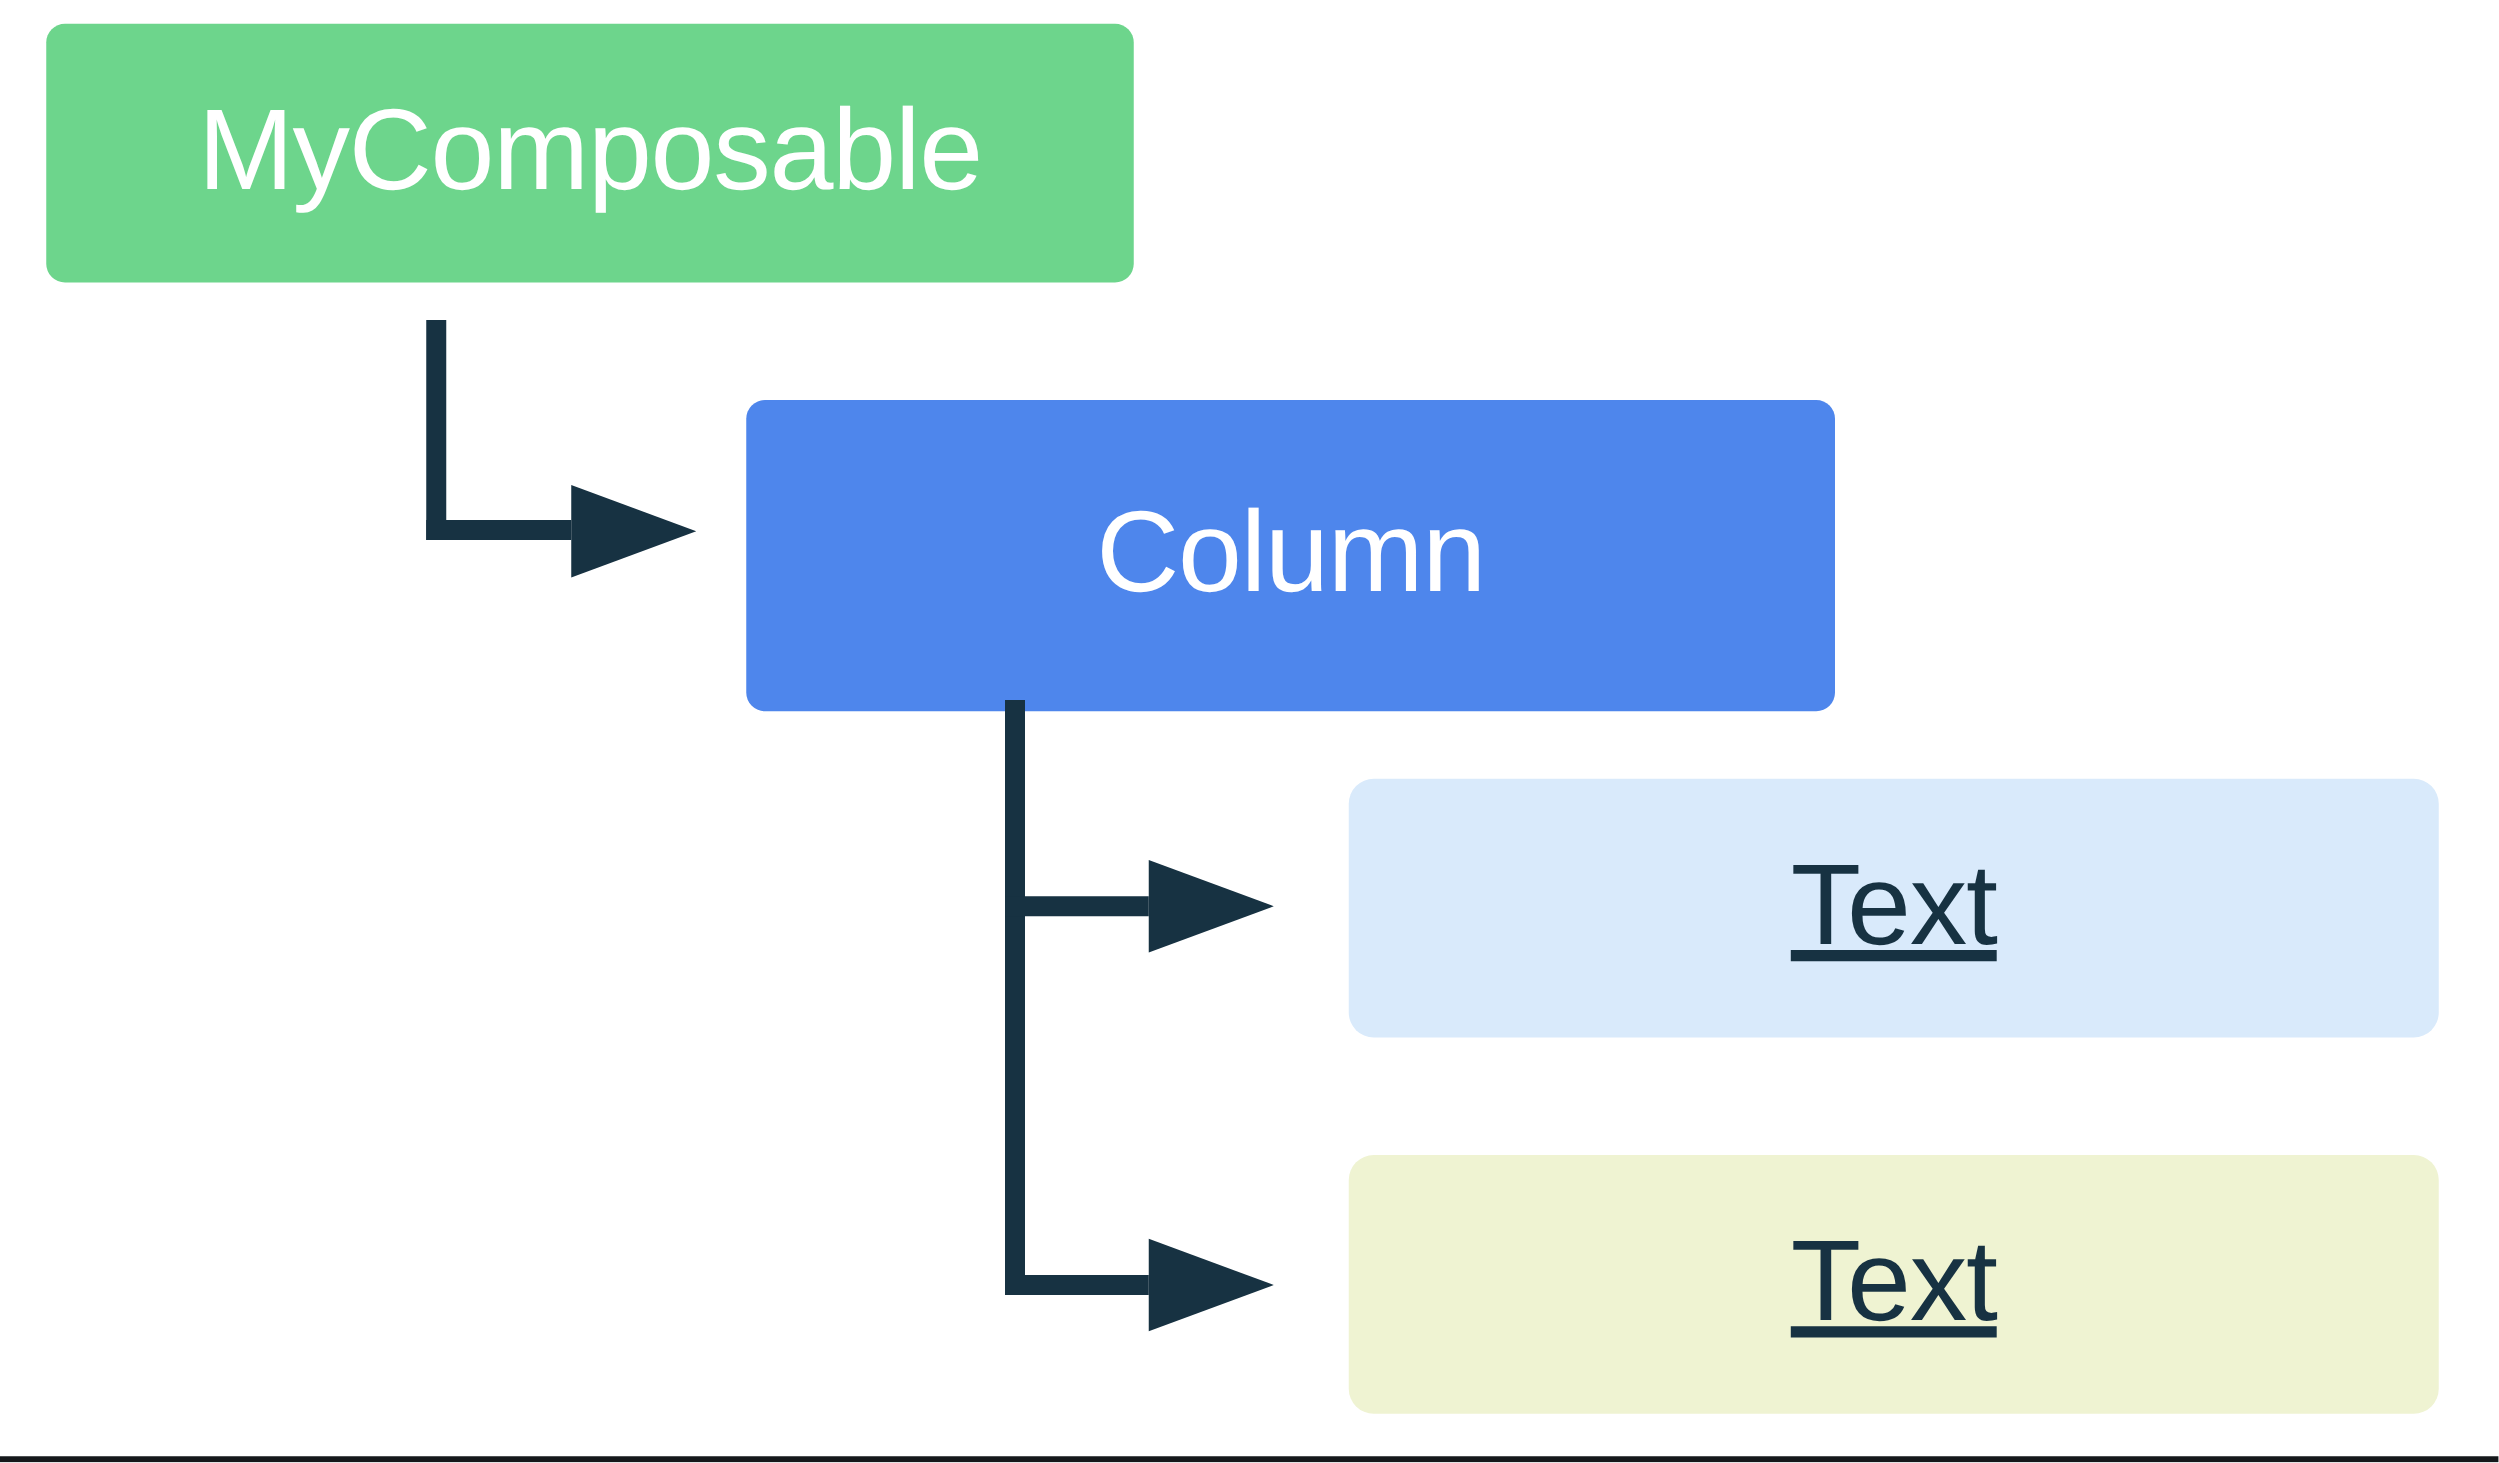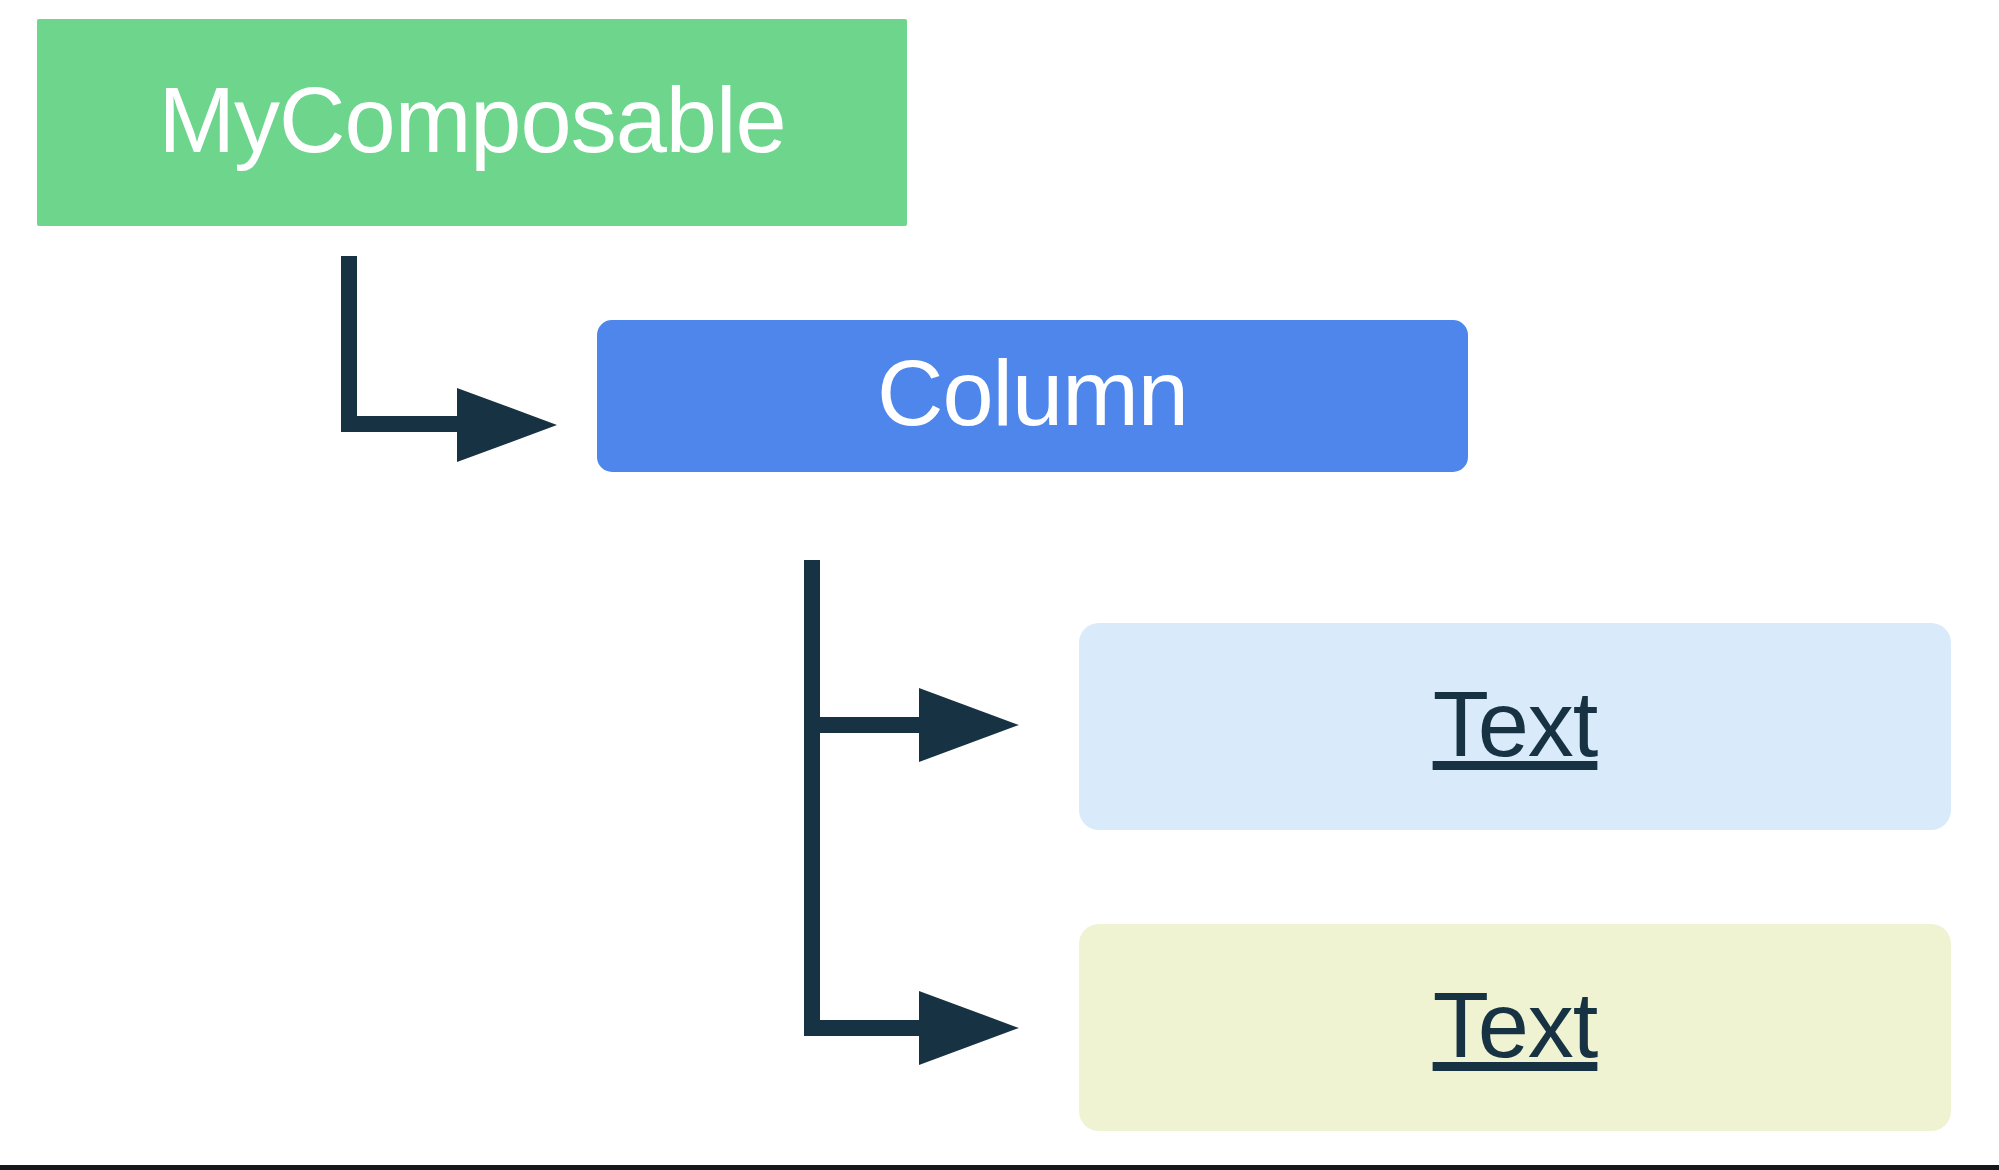--- a/index.html
+++ b/index.html
@@ -26,28 +26,28 @@
     font-size: 92px;
     font-weight: 400;
     line-height: 1;
     letter-spacing: -1px;
     white-space: nowrap;
     padding-bottom: 6px;
   }
   .node-green {
     left: 37px; top: 19px;
     width: 870px; height: 207px;
-    border-radius: 2px;
+    border-radius: 15px;
     background: var(--node_green, #6DD58C);
   }
   .node-green .label { color: var(--text_light, #ffffff); }
 
   .node-blue {
     left: 597px; top: 320px;
-    width: 871px; height: 152px;
+    width: 871px; height: 249px;
     border-radius: 15px;
     background: var(--node_blue, #4E86EC);
   }
   .node-blue .label { color: var(--text_light, #ffffff); }
 
   .node-lightblue {
     left: 1079px; top: 623px;
     width: 872px; height: 207px;
     border-radius: 20px;
     background: var(--node_lightblue, #D9EAFB);

